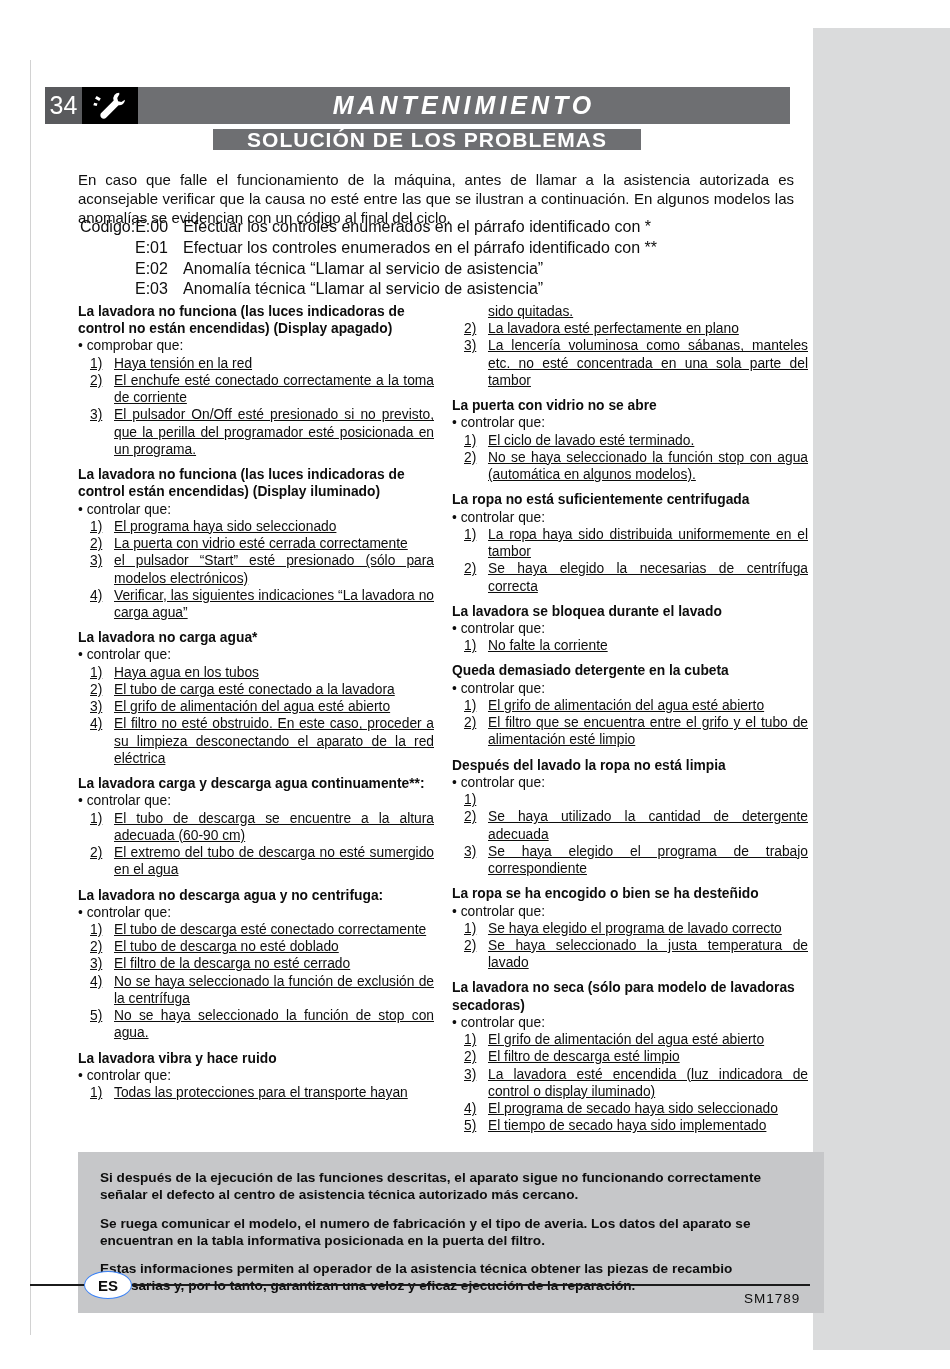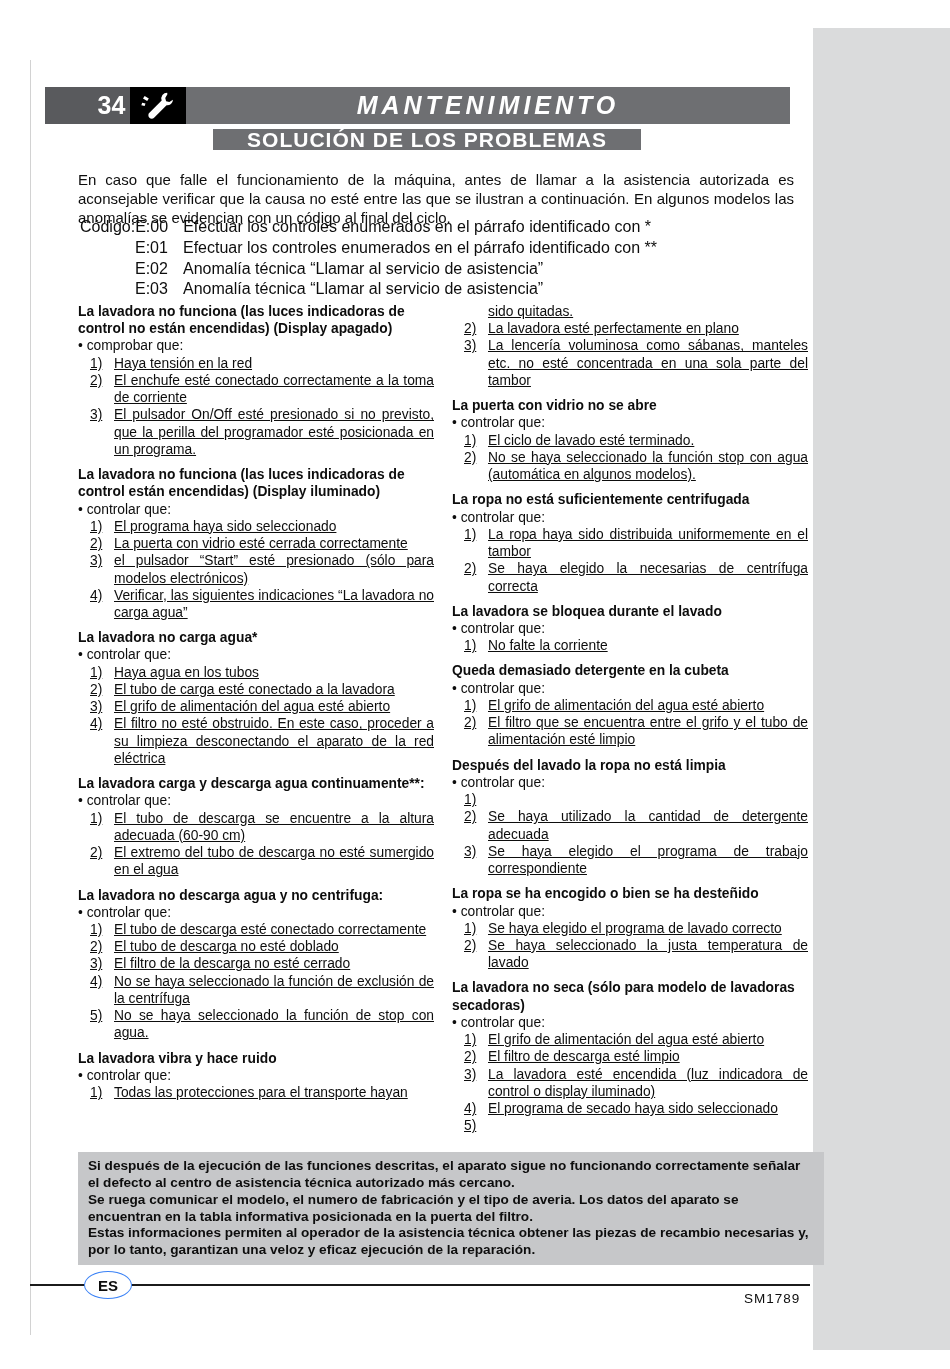--- a/index.html
+++ b/index.html
@@ -2,21 +2,21 @@
 <html style="--header-gray: #6e6f72; --page-num-gray: #595a5d; --icon-black: #000000; --note-gray: #c6c7c9; --margin-gray: #dadbdc;"><head>
 <meta charset="utf-8">
 <style>
   html,body{margin:0;padding:0;}
   body{background:#ffffff;font-family:"Liberation Sans",sans-serif;color:#0d0d0d;-webkit-font-smoothing:antialiased;}
   #canvas{position:relative;width:950px;height:1369px;background:#ffffff;overflow:hidden;}
   .right-strip{position:absolute;left:813px;top:28px;width:137px;height:1322px;background:var(--margin-gray,#dadbdc);}
   .page-edge{position:absolute;left:30px;top:60px;width:1px;height:1275px;background:#d2d2d2;}
 
   .header-row{position:absolute;left:45px;top:87px;width:745px;height:37px;display:flex;}
-  .page-num{flex:0 0 37px;background:var(--page-num-gray,#595a5d);color:#fff;font-weight:bold;font-size:25px;display:flex;align-items:center;justify-content:center;padding-left:48px;}
+  .page-num{flex:0 0 37px;background:var(--page-num-gray,#595a5d);color:#fff;font-weight:normal;font-size:25px;display:flex;align-items:center;justify-content:center;}
   .icon-box{flex:0 0 56px;background:var(--icon-black,#000000);display:flex;align-items:center;justify-content:center;}
   .header-bar{flex:1;background:var(--header-gray,#6e6f72);color:#fff;display:flex;align-items:center;justify-content:center;font-weight:bold;font-size:25px;letter-spacing:4px;font-style:italic;}
   .subheader-bar{position:absolute;left:213px;top:129px;width:428px;height:21px;background:var(--header-gray,#6e6f72);color:#fff;font-weight:bold;font-size:21px;letter-spacing:1px;display:flex;align-items:center;justify-content:center;white-space:nowrap;}
 
   .intro{position:absolute;left:78px;top:156px;width:716px;font-size:15px;line-height:1.26;text-align:justify;}
 
   .codes{position:absolute;left:80px;top:217px;width:716px;font-size:16px;line-height:1.3;}
   .code-row{display:flex;}
   .code-prefix{flex:0 0 55px;}
   .code-id{flex:0 0 48px;}
@@ -25,21 +25,21 @@
   .col{position:absolute;top:303px;width:356px;font-size:13.8px;line-height:1.25;}
   #col-left{left:78px;}
   #col-right{left:452px;}
   .section{margin-bottom:8px;}
   .sec-title{font-weight:bold;text-align:left;}
   .sec-item{display:flex;padding-left:12px;text-decoration:underline;}
   .item-num{flex:0 0 24px;}
   .item-text{flex:1;text-align:justify;}
 
   .footer-box{position:absolute;left:78px;top:1152px;width:726px;background:var(--note-gray,#c6c7c9);padding:6px 10px;font-weight:bold;font-size:13.6px;line-height:1.24;}
-  .note-par{margin:0;text-align:left;}
+  .note-par{margin:12px;text-align:left;}
 
   .bottom-rule{position:absolute;left:30px;top:1284px;width:780px;height:2px;background:#1b1b1b;}
   .lang-badge{position:absolute;left:84px;top:1271px;width:46px;height:26px;border:1px solid #3b82f6;border-radius:50%;background:#fff;display:flex;align-items:center;justify-content:center;font-weight:bold;font-size:15px;}
   .doc-code{position:absolute;left:744px;top:1291px;font-size:13.5px;letter-spacing:1px;}
 </style>
 </head>
 <body>
 
 <div id="canvas">
   <div class="right-strip"></div>
@@ -287,20 +287,21 @@
         <div class="sec-item">
           <span class="item-num">3)</span>
           <span class="item-text">La lavadora esté encendida (luz indicadora de control o display iluminado)</span>
         </div>
         <div class="sec-item">
           <span class="item-num">4)</span>
           <span class="item-text">El programa de secado haya sido seleccionado</span>
         </div>
         <div class="sec-item">
           <span class="item-num">5)</span>
+          <span class="item-text">El tiempo de secado haya sido implementado</span>
         </div>
       </div>
     </div>
 
   <div class="footer-box" id="footer-box">
       <p class="note-par">Si después de la ejecución de las funciones descritas, el aparato sigue no funcionando correctamente señalar el defecto al centro de asistencia técnica autorizado más cercano.</p>
       <p class="note-par">Se ruega comunicar el modelo, el numero de fabricación y el tipo de averia. Los datos del aparato se encuentran en la tabla informativa posicionada en la puerta del filtro.</p>
       <p class="note-par">Estas informaciones permiten al operador de la asistencia técnica obtener las piezas de recambio necesarias y, por lo tanto, garantizan una veloz y eficaz ejecución de la reparación.</p>
     </div>
 

